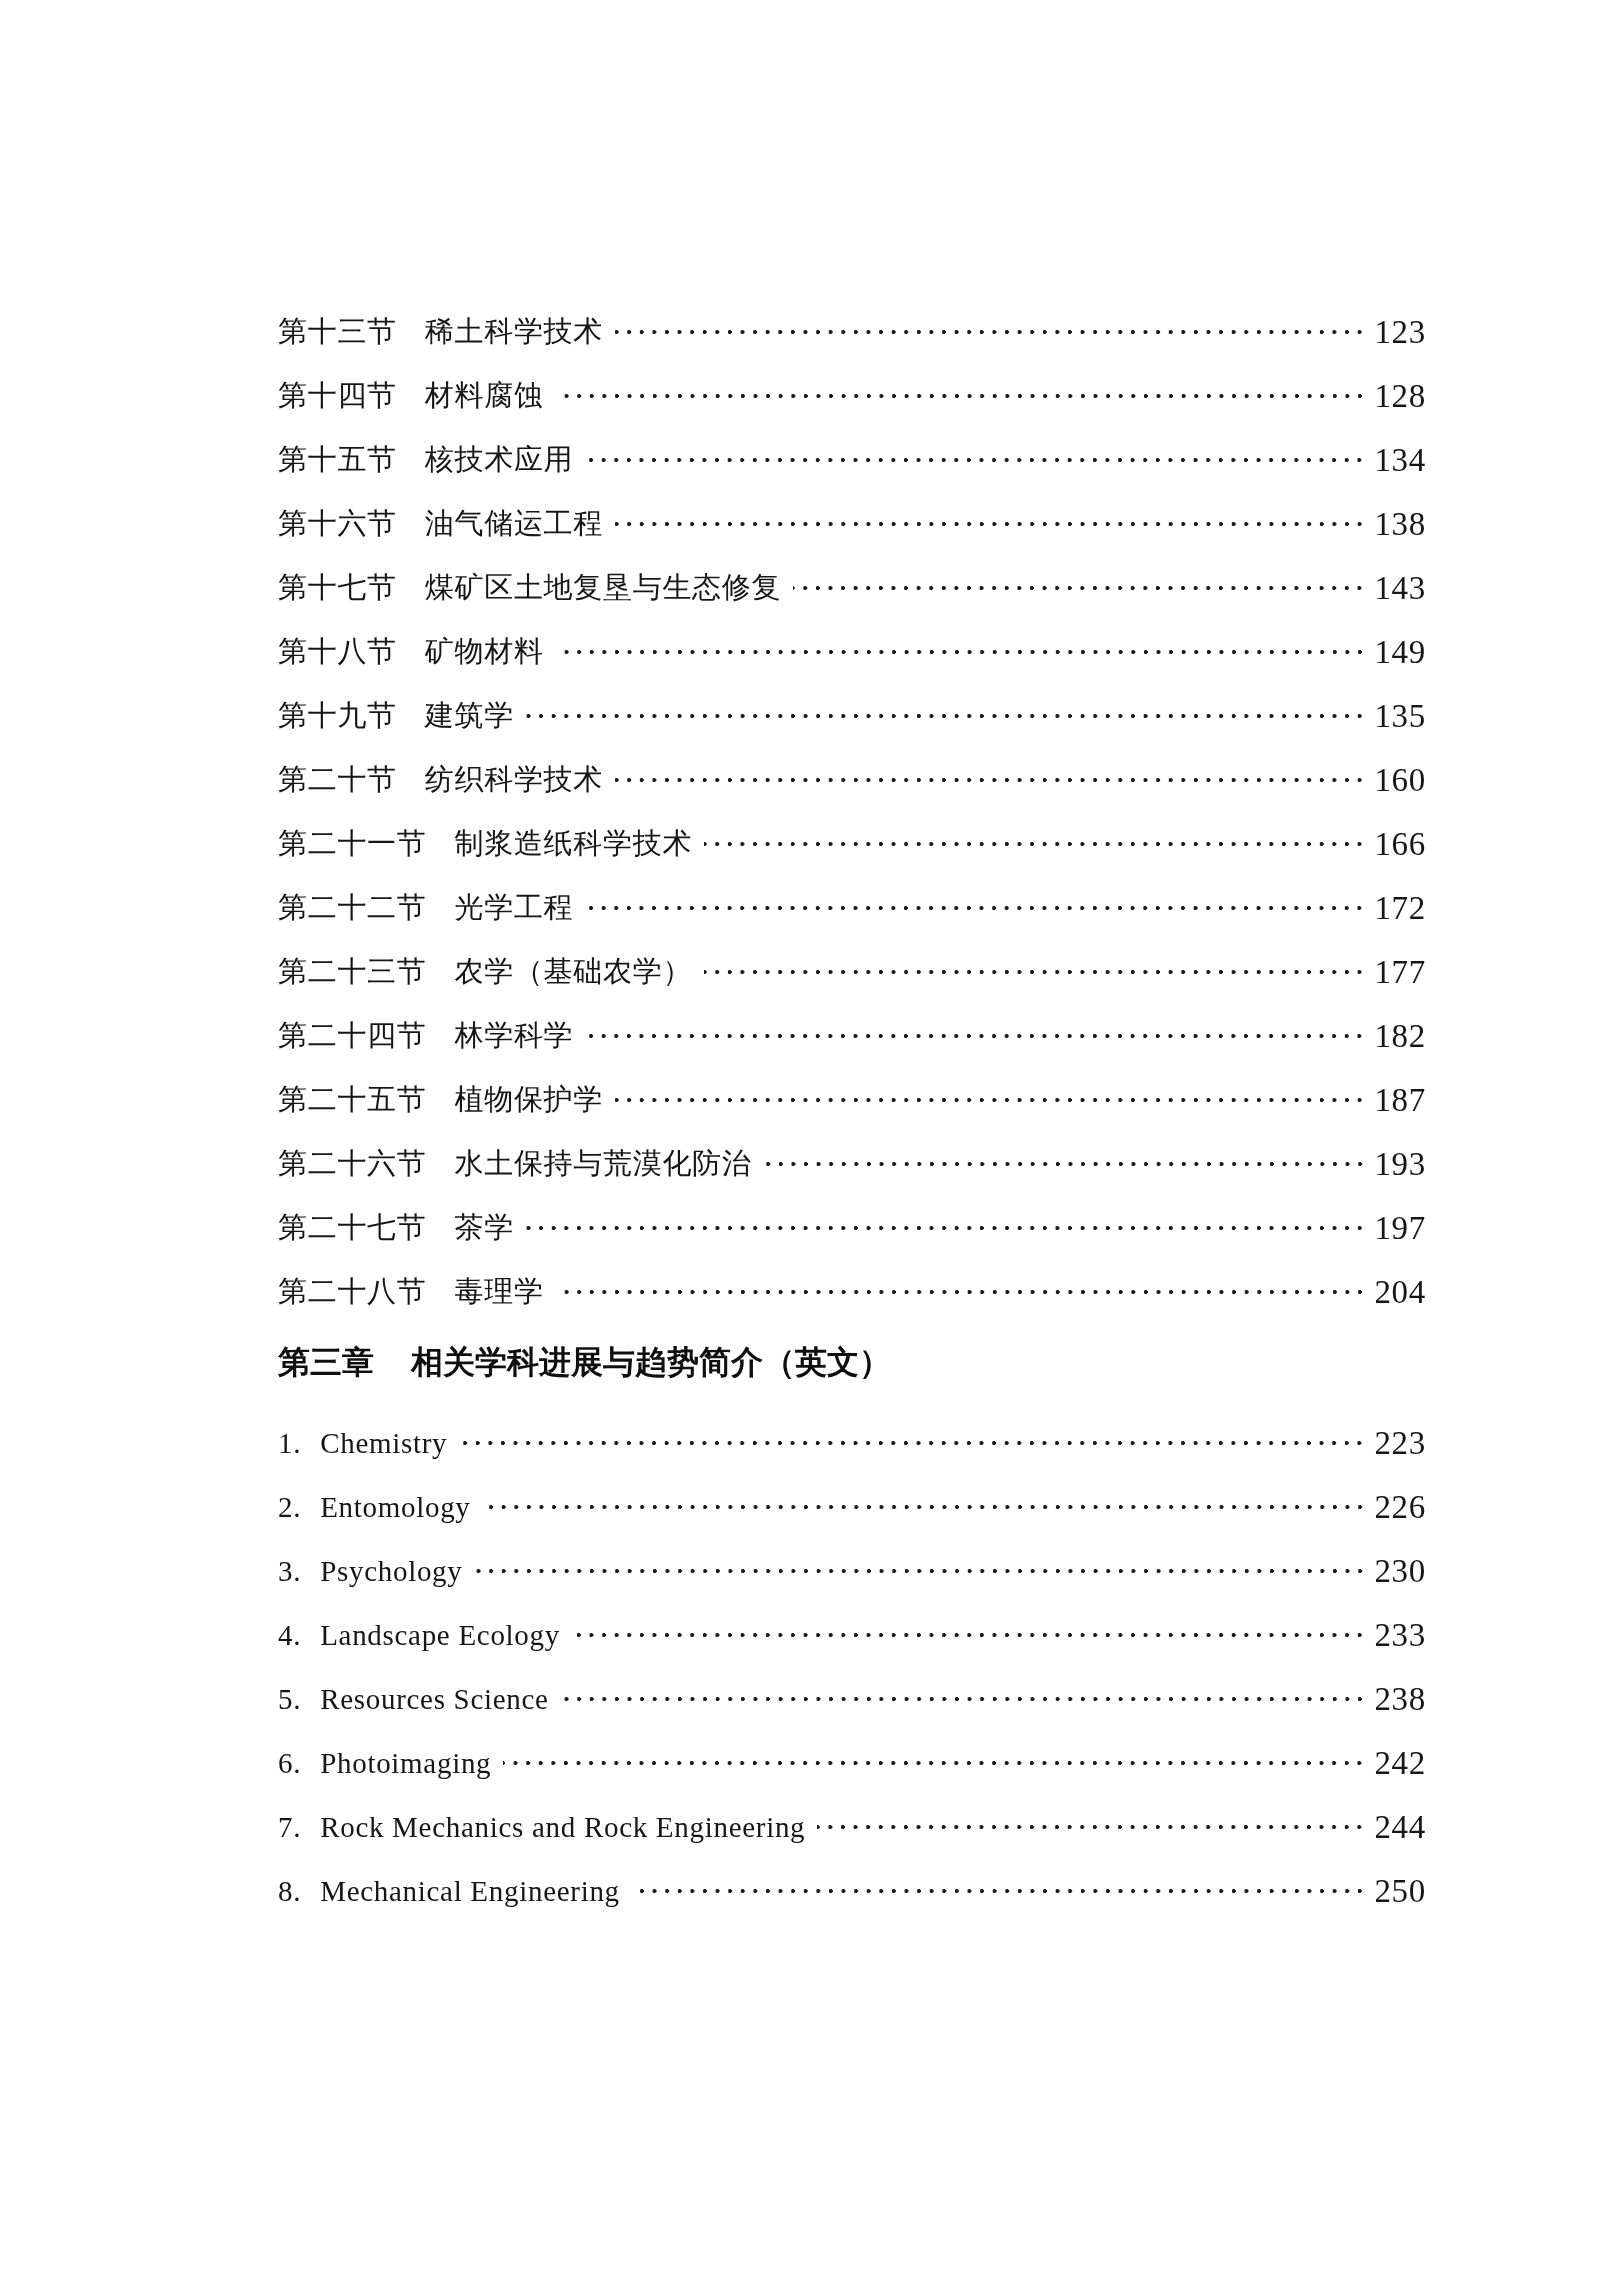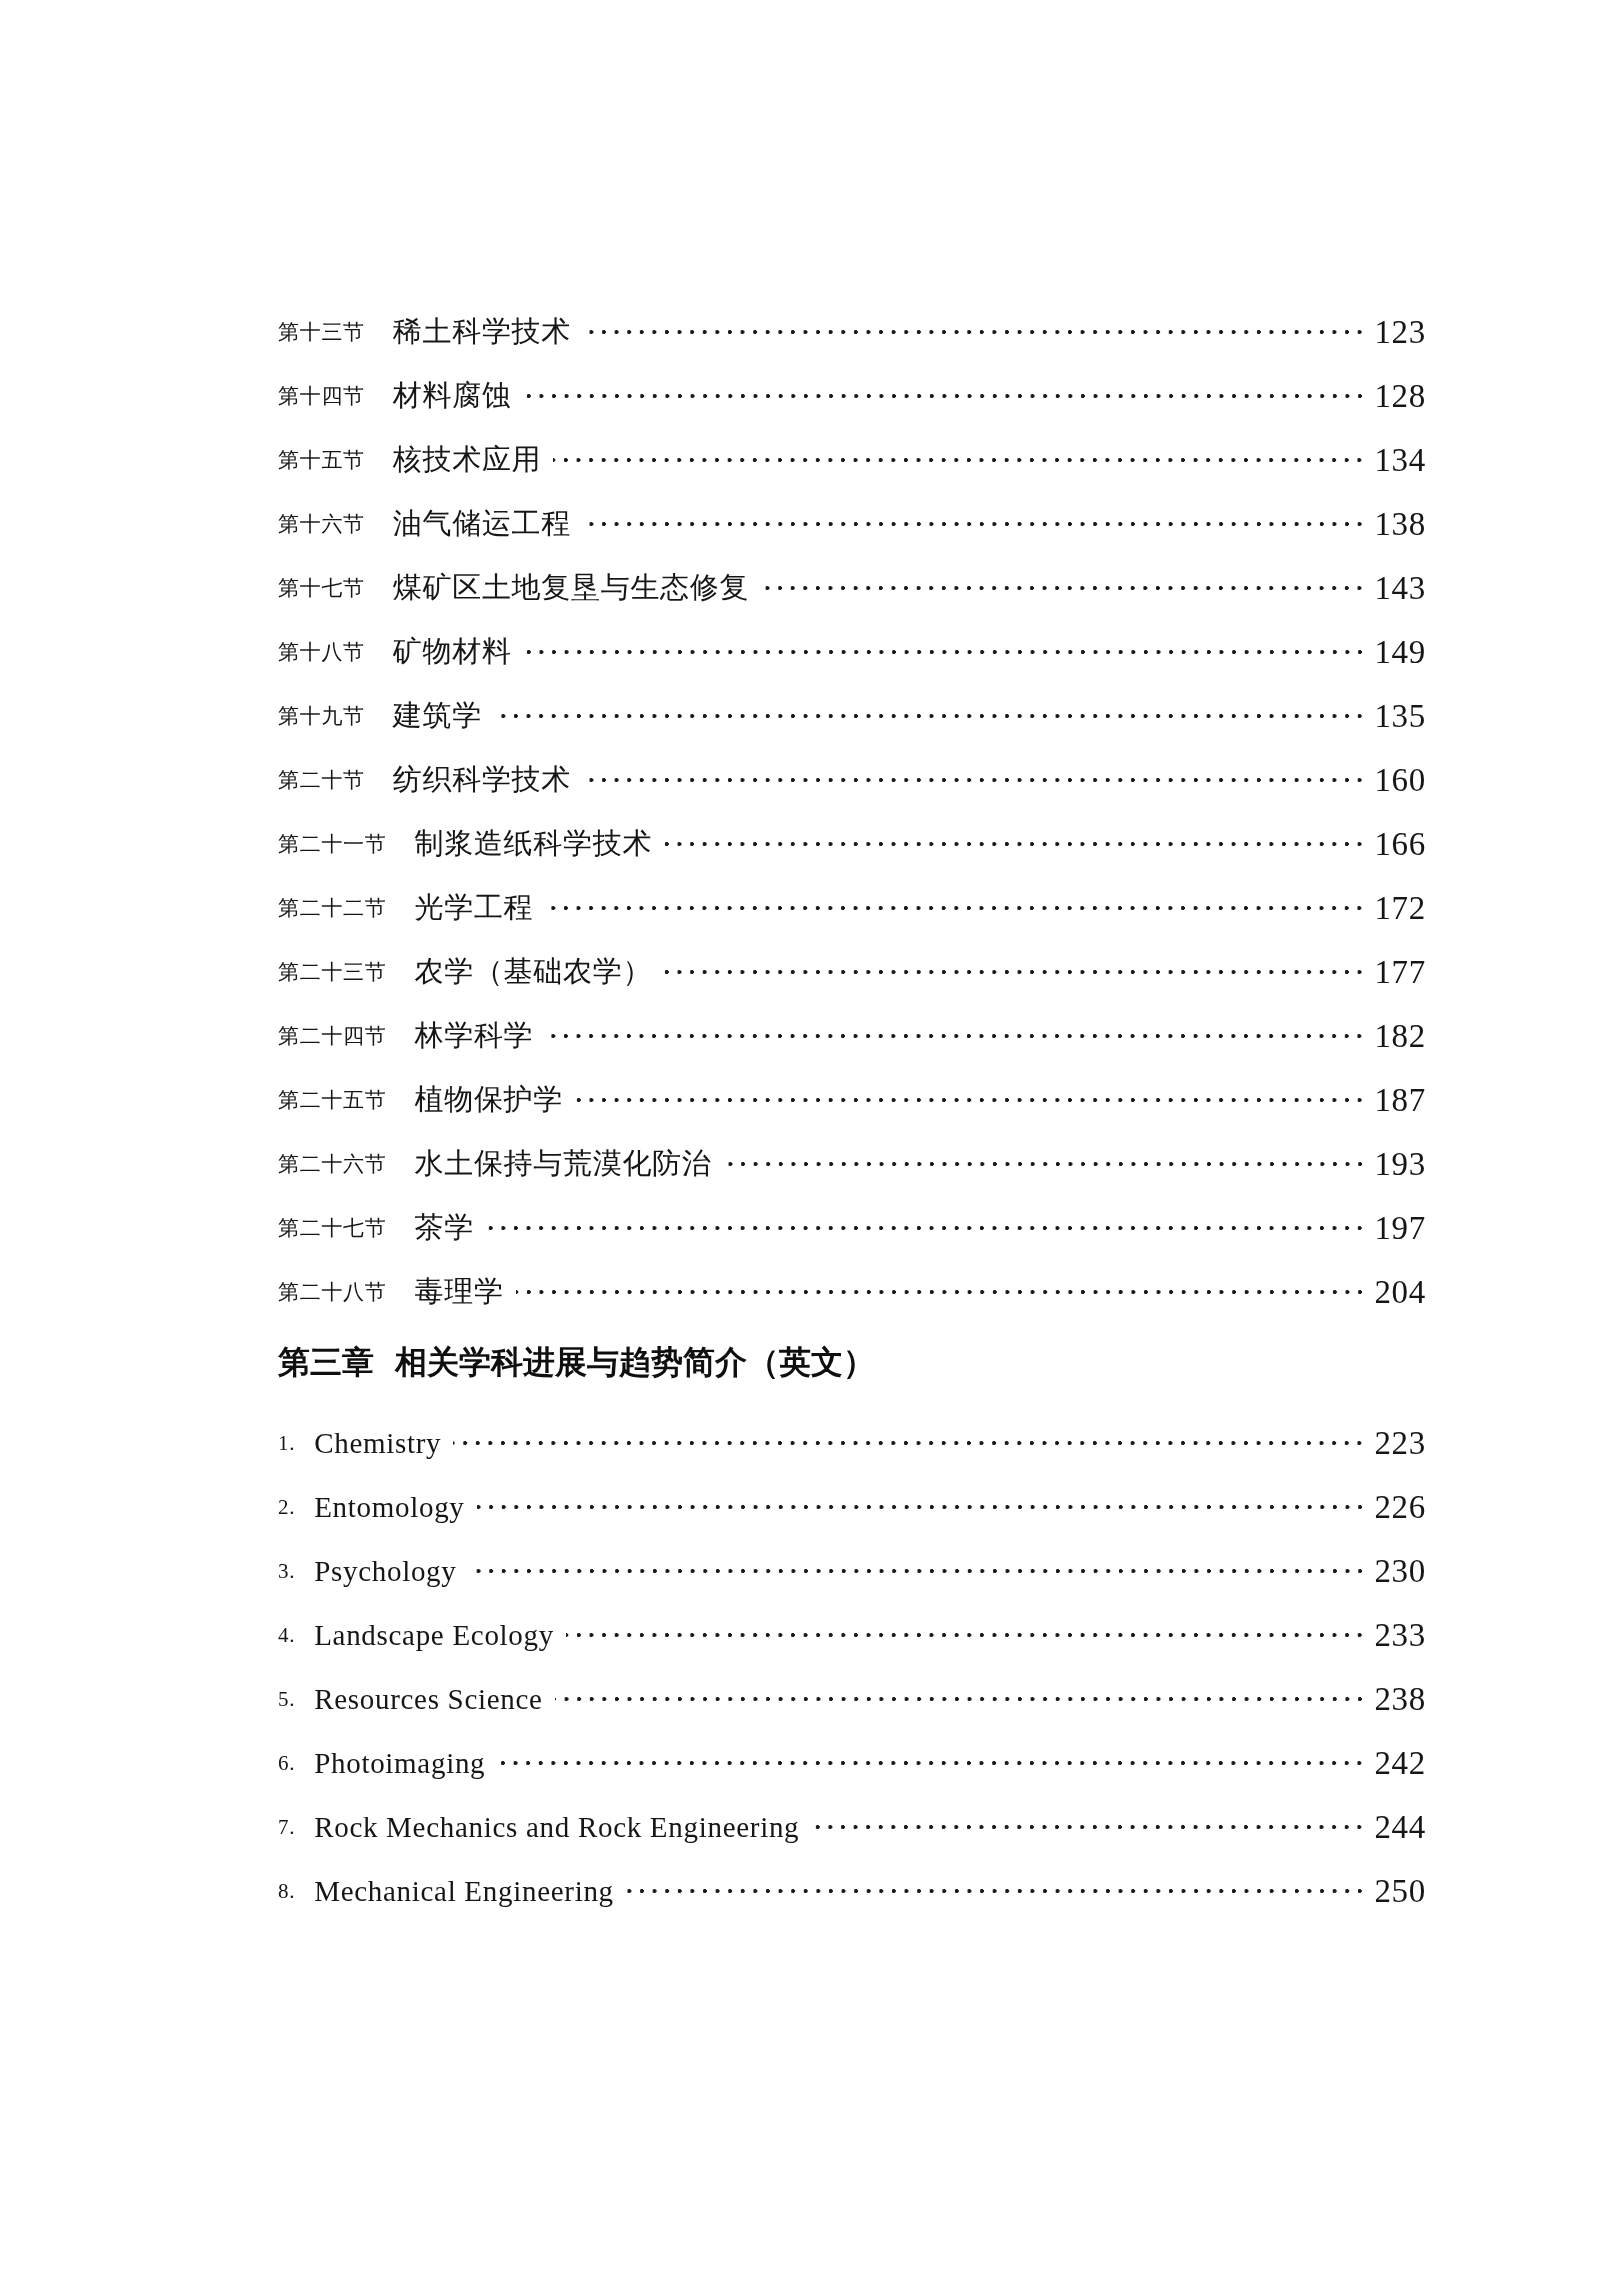--- a/index.html
+++ b/index.html
@@ -26,21 +26,21 @@
     right: 192px;
     top: 300px;
   }
   .row {
     display: flex;
     align-items: center;
     height: 64px;
     white-space: nowrap;
   }
   .row .num {
-    font-size: 21px;
+    font-size: 29px;
     letter-spacing: 0.7px;
   }
   .row.cn .num { margin-right: 28px; }
   .row.en .num { margin-right: 19px; }
   .row .title {
     font-size: 29px;
     letter-spacing: 0.7px;
   }
   .row .leader {
     flex: 1 1 auto;
@@ -60,21 +60,21 @@
   .chapter {
     margin: 20px 0 30px 0;
     height: 37px;
     line-height: 37px;
     font-family: "Liberation Sans", "DejaVu Sans", sans-serif;
     font-weight: bold;
     font-size: 32px;
     color: #0f0f0f;
     white-space: nowrap;
   }
-  .chapter .ch-num { margin-right: 12px; }
+  .chapter .ch-num { margin-right: 28px; }
 </style>
 </head>
 <body>
 
 <div class="page">
   <div class="toc">
     <div id="cn-list">
   <div class="row cn">
     <span class="num">第十三节</span>
     <span class="title">稀土科学技术</span>

